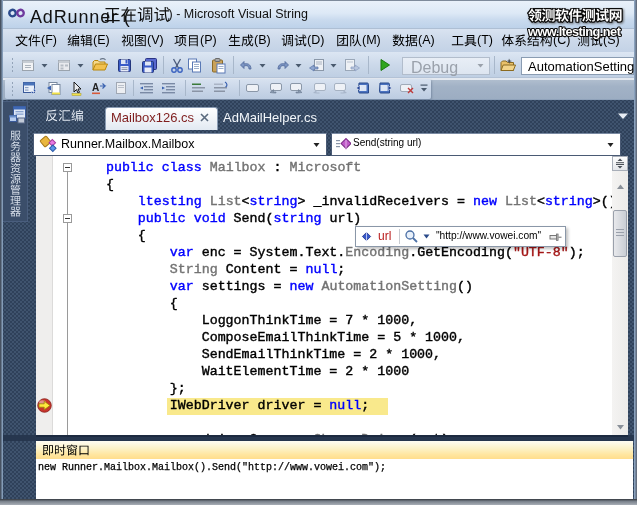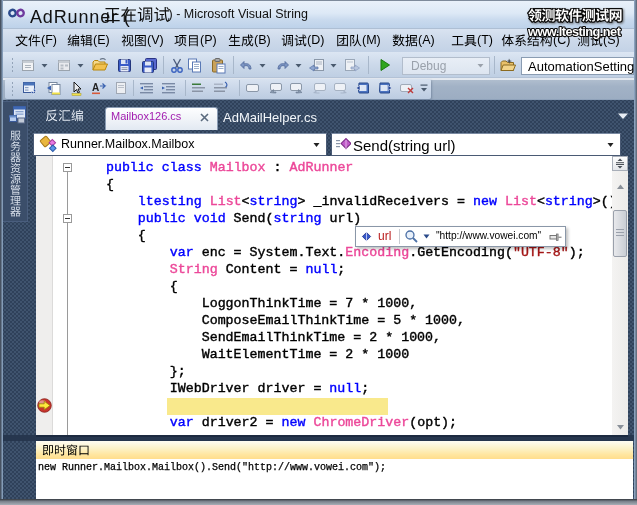--- a/index.html
+++ b/index.html
@@ -1,16 +1,16 @@
 <!DOCTYPE html>
 <html><head><meta charset="utf-8"><style>
 *{margin:0;padding:0;box-sizing:border-box}
 body{width:637px;height:505px;overflow:hidden;position:relative;font-family:"Liberation Sans",sans-serif;background:#fff}
 .abs{position:absolute}
-.k{color:#0000ff}.t{color:#ec4899}.s{color:#a31515}
+.k{color:#0000ff}.t{color:#737373}.s{color:#a31515}
 </style></head><body>
 <div class="abs" style="left:0;top:0;width:637px;height:28px;background:linear-gradient(180deg,#e9f1fa 0%,#dde9f6 45%,#c9daee 70%,#bdd2ea 100%);border-top:1px solid #7e8b9b"></div>
 <svg class="abs" style="left:8px;top:8px" width="17" height="10" viewBox="0 0 17 10">
 <path fill-rule="evenodd" d="M4.5 0.6 A4.3 4.3 0 1 0 4.5 9.4 A4.3 4.3 0 1 0 4.5 0.6 Z M4.5 3.1 A1.9 1.9 0 1 1 4.5 7.1 A1.9 1.9 0 1 1 4.5 3.1 Z" fill="#2b4a8c" transform="rotate(-12 4.5 5)"></path>
 <path fill-rule="evenodd" d="M12.5 0.6 A4.3 4.3 0 1 0 12.5 9.4 A4.3 4.3 0 1 0 12.5 0.6 Z M12.5 3.1 A1.9 1.9 0 1 1 12.5 7.1 A1.9 1.9 0 1 1 12.5 3.1 Z" fill="#6f3a9e" transform="rotate(-12 12.5 5)"></path>
   </svg>
 <div class="abs" style="left:30px;top:7px;font-size:18px;letter-spacing:0.85px;color:#101010">AdRunner (</div>
 <svg style="position:absolute;left:104px;top:5.5px;" width="66" height="21" viewBox="0 0 66.0 20.6">
     <path d="M3.1 6.1V13.9H0.9V15.1H15.7V13.9H9.3V8.7H14.5V7.5H9.3V3.1H15.1V1.9H1.5V3.1H8.0V13.9H4.4V6.1Z M23.0 0.7C22.7 1.5 22.4 2.4 22.1 3.2H17.5V4.4H21.5C20.5 6.5 19.0 8.5 17.1 9.8C17.3 10.1 17.6 10.6 17.8 10.9C18.5 10.4 19.1 9.9 19.7 9.3V15.8H20.9V7.8C21.7 6.7 22.4 5.6 22.9 4.4H32.0V3.2H23.4C23.7 2.5 24.0 1.7 24.2 1.0ZM26.4 5.3V8.4H22.7V9.6H26.4V14.3H22.0V15.4H32.0V14.3H27.6V9.6H31.4V8.4H27.6V5.3Z M34.7 1.8C35.6 2.5 36.7 3.6 37.2 4.4L38.1 3.5C37.6 2.8 36.4 1.7 35.5 1.0ZM33.7 5.8V7.0H36.0V12.8C36.0 13.6 35.4 14.3 35.1 14.5C35.3 14.7 35.7 15.1 35.9 15.4C36.1 15.1 36.5 14.8 38.7 13.0C38.5 13.8 38.1 14.5 37.7 15.2C37.9 15.3 38.4 15.6 38.6 15.8C40.2 13.6 40.4 10.1 40.4 7.6V2.5H47.1V14.3C47.1 14.6 47.0 14.7 46.8 14.7C46.6 14.7 45.8 14.7 44.9 14.7C45.1 15.0 45.3 15.5 45.3 15.8C46.5 15.8 47.2 15.8 47.7 15.6C48.1 15.4 48.2 15.0 48.2 14.4V1.4H39.3V7.6C39.3 9.1 39.3 11.0 38.8 12.7C38.7 12.4 38.5 12.1 38.4 11.8L37.2 12.7V5.8ZM43.2 3.0V4.4H41.4V5.3H43.2V7.0H41.1V8.0H46.5V7.0H44.2V5.3H46.1V4.4H44.2V3.0ZM41.4 9.3V13.9H42.4V13.2H45.9V9.3ZM42.4 10.2H44.9V12.2H42.4Z M51.5 1.7C52.3 2.5 53.4 3.5 53.9 4.2L54.7 3.3C54.2 2.7 53.2 1.7 52.3 1.0ZM62.3 1.4C63.0 2.1 63.8 3.1 64.1 3.8L65.0 3.2C64.6 2.5 63.9 1.6 63.2 0.9ZM50.3 5.8V7.0H52.6V13.0C52.6 13.7 52.1 14.2 51.8 14.3C52.0 14.6 52.3 15.1 52.5 15.4C52.7 15.1 53.1 14.8 56.0 12.9C55.9 12.7 55.7 12.2 55.6 11.9L53.8 13.1V5.8ZM60.6 0.7 60.7 4.1H55.2V5.3H60.7C61.0 11.5 61.8 15.7 63.8 15.8C64.5 15.8 65.1 15.1 65.5 12.3C65.2 12.2 64.7 11.9 64.5 11.6C64.4 13.2 64.2 14.2 63.9 14.2C62.8 14.1 62.2 10.4 61.9 5.3H65.3V4.1H61.9C61.9 3.0 61.8 1.9 61.8 0.7ZM55.4 13.5 55.8 14.7C57.2 14.3 59.0 13.7 60.7 13.2L60.5 12.1L58.6 12.7V8.8H60.2V7.7H55.7V8.8H57.5V13.0Z" fill="#101010"></path>
   </svg>
@@ -151,21 +151,21 @@
 <svg class="abs" style="left:343px;top:57px" width="18" height="17" viewBox="0 0 18 17">
 <rect x="2.5" y="2.5" width="9" height="11" fill="#eef1f5" stroke="#9aa7b8"></rect>
     <rect x="4" y="4.5" width="6" height="1" fill="#bac4d2"></rect>
 <path d="M16.5 11 L12 8 L12 10 L8 10 L8 12 L12 12 L12 14 Z" fill="#b8c6de" stroke="#8a9cc0" stroke-width="0.7"></path>
   </svg>
 <div class="abs" style="left:368px;top:56px;width:1px;height:18px;background:#a8b7ca"></div>
 <svg class="abs" style="left:378px;top:58px" width="14" height="14" viewBox="0 0 14 14">
     <path d="M3 1.5 L11.5 7 L3 12.5 Z" fill="#2fa51e" stroke="#1c7a10"></path>
   </svg>
 <div class="abs" style="left:402px;top:57px;width:88px;height:18px;background:linear-gradient(180deg,#e8eef6,#dde5f0);border:1px solid #b2bdcc"></div>
-<div class="abs" style="left:411px;top:59px;font-size:12px;color:#9aa1ab">Debug</div>
+<div class="abs" style="left:411px;top:59px;font-size:16px;color:#9aa1ab">Debug</div>
 <svg class="abs" style="left:477px;top:63px" width="7" height="5" viewBox="0 0 7 5">
     <path d="M0.5 1 L6.5 1 L3.5 4.5 Z" fill="#9aa1ab"></path>
   </svg>
 <div class="abs" style="left:494px;top:56px;width:1px;height:18px;background:#a8b7ca"></div>
 <svg class="abs" style="left:499px;top:57px" width="18" height="17" viewBox="0 0 18 17">
 <path d="M2 13.5 L2 5.5 L3.5 4 L7 4 L8.5 5.5 L14.5 5.5 L14.5 13.5 Z" fill="#e8c06a" stroke="#8a6a20" stroke-width="1"></path>
 <path d="M2 13.5 L4.2 8 L16.5 8 L14.3 13.5 Z" fill="#f2d48a" stroke="#8a6a20" stroke-width="1"></path>
 <path d="M10 1.5 L11 3.5 L13 4 L11 4.8 L10.3 7 L9.5 4.8 L7.5 4 L9.5 3.5 Z" fill="#4a4f57"></path>
   </svg>
 <div class="abs" style="left:521px;top:57px;width:113px;height:18px;background:#fff;border:1px solid #8a9cb2"></div>
@@ -296,40 +296,40 @@
       <path d="M5.4 3.8H7.1V5.3H5.4ZM7.8 3.8H9.6V5.3H7.8ZM5.4 1.7H7.1V3.2H5.4ZM7.8 1.7H9.6V3.2H7.8ZM3.6 9.7V10.5H10.9V9.7H7.9V8.1H10.5V7.4H7.9V6.0H10.4V1.0H4.6V6.0H7.0V7.4H4.5V8.1H7.0V9.7ZM0.4 8.8 0.6 9.7C1.6 9.3 2.9 8.9 4.1 8.5L4.0 7.7L2.7 8.1V5.3H3.9V4.5H2.7V2.0H4.0V1.2H0.5V2.0H1.9V4.5H0.6V5.3H1.9V8.4C1.3 8.5 0.8 8.7 0.4 8.8Z" fill="#dde4ee"></path>
     </g>
     <g transform="translate(0,77.7)">
       <path d="M2.2 1.7H4.1V3.3H2.2ZM7.0 1.7H9.1V3.3H7.0ZM6.9 4.5C7.4 4.7 8.0 4.9 8.4 5.2H5.1C5.4 4.8 5.6 4.5 5.8 4.1L4.9 3.9V1.0H1.4V4.0H4.9C4.7 4.4 4.4 4.8 4.1 5.2H0.6V6.0H3.4C2.6 6.6 1.6 7.2 0.3 7.7C0.5 7.9 0.7 8.2 0.8 8.4L1.4 8.1V10.8H2.2V10.5H4.1V10.8H4.9V7.4H2.8C3.4 6.9 4.0 6.5 4.5 6.0H6.6C7.1 6.5 7.7 7.0 8.4 7.4H6.3V10.8H7.1V10.5H9.1V10.8H9.9V8.1L10.4 8.3C10.6 8.1 10.8 7.8 11.0 7.6C9.8 7.3 8.5 6.7 7.6 6.0H10.7V5.2H8.7L9.1 4.9C8.7 4.6 8.0 4.2 7.4 4.0ZM6.2 1.0V4.0H9.9V1.0ZM2.2 9.8V8.1H4.1V9.8ZM7.1 9.8V8.1H9.1V9.8Z" fill="#dde4ee"></path>
     </g>
   </svg>
 <svg style="position:absolute;left:45px;top:109px;" width="39" height="16" viewBox="0 0 39.0 16.2">
     <path d="M10.5 0.6C8.6 1.2 5.1 1.5 2.2 1.6V5.1C2.2 7.1 2.1 9.9 0.7 11.9C1.0 12.1 1.4 12.3 1.6 12.5C2.9 10.5 3.2 7.6 3.2 5.4H4.1C4.7 7.1 5.5 8.6 6.6 9.7C5.5 10.6 4.2 11.2 2.8 11.5C3.0 11.8 3.2 12.1 3.3 12.4C4.8 12.0 6.2 11.3 7.4 10.4C8.5 11.3 9.9 11.9 11.6 12.4C11.7 12.1 12.0 11.7 12.2 11.5C10.6 11.2 9.3 10.6 8.2 9.7C9.5 8.5 10.5 6.9 11.1 4.7L10.4 4.4L10.2 4.5H3.2V2.5C6.0 2.3 9.2 2.0 11.3 1.4ZM9.8 5.4C9.3 6.9 8.4 8.1 7.4 9.1C6.4 8.1 5.6 6.9 5.1 5.4Z M14.2 1.5C15.0 1.9 15.9 2.6 16.4 3.1L17.0 2.4C16.5 1.9 15.5 1.2 14.8 0.8ZM13.5 5.1C14.3 5.5 15.3 6.1 15.8 6.6L16.4 5.8C15.9 5.3 14.9 4.8 14.1 4.4ZM13.8 11.6 14.7 12.2C15.4 11.0 16.2 9.5 16.9 8.2L16.1 7.6C15.4 9.0 14.5 10.6 13.8 11.6ZM25.1 1.3H17.5V11.8H25.4V10.9H18.5V2.2H25.1Z M26.5 10.7 26.8 11.6C27.8 11.2 29.2 10.6 30.5 10.1L30.3 9.3C28.9 9.9 27.5 10.4 26.5 10.7ZM26.8 5.9C27.0 5.8 27.3 5.8 28.7 5.6C28.2 6.4 27.7 7.1 27.5 7.3C27.1 7.8 26.9 8.2 26.6 8.2C26.7 8.4 26.8 8.9 26.9 9.1C27.1 8.9 27.5 8.8 30.4 8.1C30.4 7.9 30.3 7.6 30.3 7.3L28.2 7.8C29.1 6.6 30.0 5.1 30.7 3.7L29.9 3.2C29.7 3.7 29.4 4.2 29.2 4.7L27.7 4.9C28.5 3.7 29.2 2.3 29.7 0.8L28.8 0.5C28.3 2.1 27.5 3.8 27.2 4.2C26.9 4.7 26.7 5.0 26.5 5.1C26.6 5.3 26.7 5.7 26.8 5.9ZM34.1 6.9V8.8H33.0V6.9ZM34.8 6.9H35.7V8.8H34.8ZM32.3 6.1V12.4H33.0V9.6H34.1V12.1H34.8V9.6H35.7V12.0H36.4V9.6H37.3V11.5C37.3 11.6 37.3 11.6 37.2 11.7C37.1 11.7 36.9 11.7 36.6 11.6C36.7 11.9 36.8 12.2 36.8 12.4C37.3 12.4 37.6 12.4 37.8 12.2C38.0 12.1 38.1 11.9 38.1 11.5V6.1L37.3 6.1ZM36.4 6.9H37.3V8.8H36.4ZM33.9 0.7C34.1 1.1 34.3 1.5 34.4 1.9H31.4V4.7C31.4 6.7 31.3 9.6 30.1 11.7C30.3 11.8 30.7 12.1 30.8 12.3C32.0 10.2 32.3 7.1 32.3 5.0H38.0V1.9H35.5C35.3 1.5 35.1 0.9 34.8 0.4ZM32.3 2.8H37.0V4.1H32.3Z" fill="#e6ecf4"></path>
   </svg>
 <div class="abs" style="left:105px;top:107px;width:113px;height:23px;background:linear-gradient(180deg,#fdfeff 0%,#f2f5f9 45%,#e2e9f2 100%);border-radius:3px 3px 0 0;border:1px solid #8a9cb4;border-bottom:none"></div>
-<div class="abs" style="left:111px;top:110px;font-size:11px;color:#a21caf">Mailbox126.cs</div>
+<div class="abs" style="left:111px;top:110px;font-size:13px;color:#7f1d1d">Mailbox126.cs</div>
 <svg class="abs" style="left:199px;top:112px" width="11" height="11" viewBox="0 0 11 11">
     <path d="M2 2 L9 9 M9 2 L2 9" stroke="#5a6a7e" stroke-width="1.6"></path>
   </svg>
 <div class="abs" style="left:223px;top:110px;font-size:13px;color:#f2f6fa">AdMailHelper.cs</div>
 <svg class="abs" style="left:617px;top:112px" width="12" height="8" viewBox="0 0 12 8">
     <path d="M1 1.5 L11 1.5 L6 7 Z" fill="#e8edf4"></path>
   </svg>
 <div class="abs" style="left:33px;top:133px;width:294px;height:23px;background:#fff;border:1px solid #4a5a74;border-top-color:#7a8aa2"></div>
 <div class="abs" style="left:61px;top:136.5px;font-size:12.5px;color:#000">Runner.Mailbox.Mailbox</div>
 <svg class="abs" style="left:313px;top:142px" width="7" height="6" viewBox="0 0 7 6">
     <path d="M0.5 1 L6.5 1 L3.5 5 Z" fill="#222"></path>
   </svg>
 <svg class="abs" style="left:39px;top:135px" width="20" height="19" viewBox="0 0 20 19">
 <rect x="2.5" y="2.5" width="8" height="8" rx="1" transform="rotate(-40 6.5 6.5)" fill="#eab73e" stroke="#a87a1a"></rect>
 <rect x="11" y="5.5" width="4.6" height="4.6" transform="rotate(45 13.3 7.8)" fill="#e87ae0" stroke="#a83aa0"></rect>
 <rect x="11.5" y="11" width="4.6" height="4.6" transform="rotate(45 13.8 13.3)" fill="#5a95e8" stroke="#2a5aa8"></rect>
   </svg>
 <div class="abs" style="left:331px;top:133px;width:290px;height:23px;background:#fff;border:1px solid #4a5a74;border-top-color:#7a8aa2"></div>
-<div class="abs" style="left:353px;top:136.5px;font-size:15px;color:#000">Send(string url)</div>
+<div class="abs" style="left:353px;top:136.5px;font-size:10px;color:#000">Send(string url)</div>
 <svg class="abs" style="left:607px;top:142px" width="7" height="6" viewBox="0 0 7 6">
     <path d="M0.5 1 L6.5 1 L3.5 5 Z" fill="#222"></path>
   </svg>
 <svg class="abs" style="left:335px;top:138px" width="16" height="14" viewBox="0 0 16 14">
 <rect x="1" y="2" width="4" height="1.2" fill="#8a96a8"></rect>
     <rect x="1" y="5" width="4" height="1.2" fill="#8a96a8"></rect>
     <rect x="1" y="8" width="4" height="1.2" fill="#8a96a8"></rect>
 <rect x="7.5" y="2" width="7" height="7" transform="rotate(45 11 5.5)" fill="#c05ac8" stroke="#7a2a85"></rect>
 <path d="M11 2 L11 12" stroke="#e8c8ee" stroke-width="0.8"></path>
   </svg>
@@ -337,27 +337,28 @@
 <div class="abs" style="left:52px;top:156px;width:560px;height:279px;background:#fff;border-left:1px solid #dcdbda"></div>
 <div class="abs" style="left:3px;top:435px;width:631px;height:6px;background:#26364e"></div>
 <div class="abs" style="left:36px;top:435px;width:592px;height:1.5px;background:#1c2a40"></div>
 <div class="abs" style="left:67px;top:168px;width:1px;height:267px;background:#9a9a9a"></div>
 <div class="abs" style="left:63px;top:163px;width:9px;height:9px;background:#fff;border:1px solid #9a9a9a"></div>
 <div class="abs" style="left:65px;top:167px;width:5px;height:1px;background:#333"></div>
 <div class="abs" style="left:63px;top:214px;width:9px;height:9px;background:#fff;border:1px solid #9a9a9a"></div>
 <div class="abs" style="left:65px;top:218px;width:5px;height:1px;background:#333"></div>
 <div class="abs" style="left:167px;top:398px;width:221px;height:17px;background:#f9e98c"></div>
 <div class="abs" style="left:74px;top:159px;width:538px;height:276px;overflow:hidden;font-family:'Liberation Mono',monospace;font-size:13.3px;font-weight:normal;-webkit-text-stroke:0.4px;color:#000">
-    <div style="height:17px;line-height:17px;white-space:pre">    <span class="k">public</span> <span class="k">class</span> <span class="t">Mailbox</span> : <span class="t">AdRunner</span></div>
+    <div style="height:17px;line-height:17px;white-space:pre">    <span class="k">public</span> <span class="k">class</span> <span class="t">Mailbox</span> : <span class="t">Microsoft</span></div>
     <div style="height:17px;line-height:17px;white-space:pre">    {</div>
     <div style="height:17px;line-height:17px;white-space:pre">        <span class="k">ltesting</span> <span class="t">List</span>&lt;<span class="k">string</span>&gt; _invalidReceivers = <span class="k">new</span> <span class="t">List</span>&lt;<span class="k">string</span>&gt;();</div>
     <div style="height:17px;line-height:17px;white-space:pre">        <span class="k">public</span> <span class="k">void</span> Send(<span class="k">string</span> url)</div>
     <div style="height:17px;line-height:17px;white-space:pre">        {</div>
     <div style="height:17px;line-height:17px;white-space:pre">            <span class="k">var</span> enc = System.Text.<span class="t">Encoding</span>.GetEncoding(<span class="s">"UTF-8"</span>);</div>
     <div style="height:17px;line-height:17px;white-space:pre">            <span class="t">String</span> Content = <span class="k">null</span>;</div>
+    <div style="height:17px;line-height:17px;white-space:pre">            <span class="k">var</span> settings = <span class="k">new</span> <span class="t">AutomationSetting</span>()</div>
     <div style="height:17px;line-height:17px;white-space:pre">            {</div>
     <div style="height:17px;line-height:17px;white-space:pre">                LoggonThinkTime = 7 * 1000,</div>
     <div style="height:17px;line-height:17px;white-space:pre">                ComposeEmailThinkTime = 5 * 1000,</div>
     <div style="height:17px;line-height:17px;white-space:pre">                SendEmailThinkTime = 2 * 1000,</div>
     <div style="height:17px;line-height:17px;white-space:pre">                WaitElementTime = 2 * 1000</div>
     <div style="height:17px;line-height:17px;white-space:pre">            };</div>
     <div style="height:17px;line-height:17px;white-space:pre">            IWebDriver driver = <span class="k">null</span>;</div>
     <div style="height:17px;line-height:17px;white-space:pre"></div>
     <div style="height:17px;line-height:17px;white-space:pre">            <span class="k">var</span> driver2 = <span class="k">new</span> <span class="t">ChromeDriver</span>(opt);</div>
   </div>

